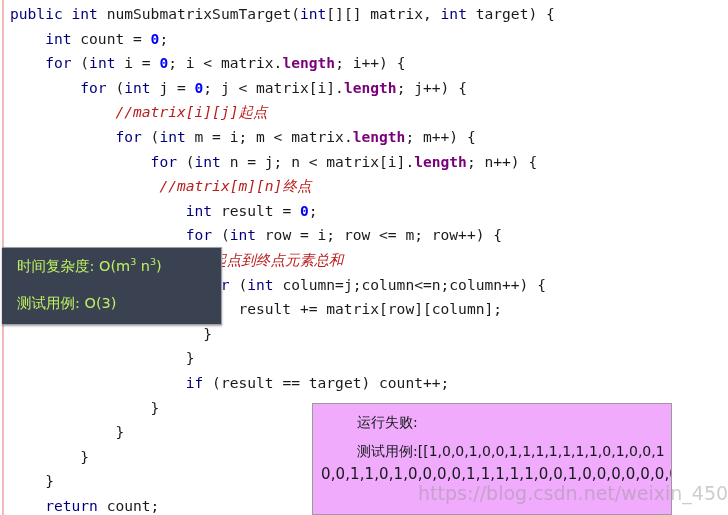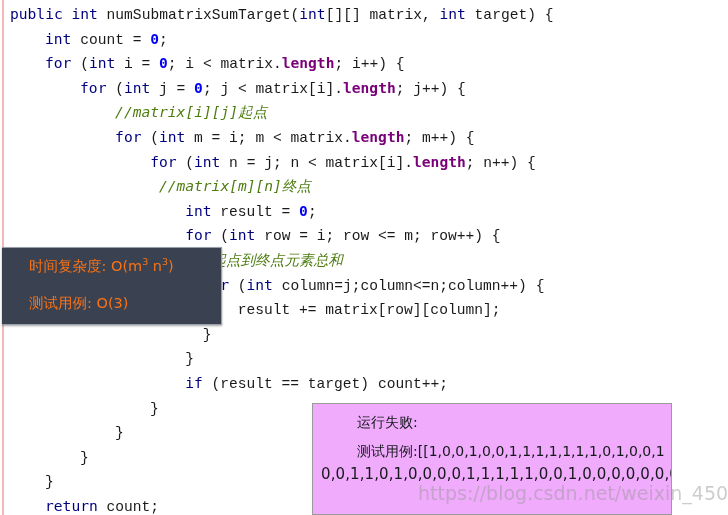--- a/index.html
+++ b/index.html
@@ -36,41 +36,41 @@
     line-height: 24.6px;
     white-space: pre;
     color: #000000;
     letter-spacing: 0px;
   }
   #code .ln { display: block; height: 24.6px; }
 
   .kw   { color: #00007f; font-weight: normal; }  
   .num  { color: #0000ff; font-weight: bold; }  
   .fld  { color: #7a007a; font-weight: bold; }  
-  .cmt  { color: #4d7c0f; font-style: italic; }
-  .pln  { color: #1a1a1a; font-family: Liberation Mono, monospace; }
+  .cmt  { color: #b91c1c; font-style: italic; }
+  .pln  { color: #1a1a1a; }
 
   
   #complexity-box {
     position: absolute;
     left: 2px;
     top: 247px;
     width: 220px;
     height: 78px;
     background: #3a4150;
     border: 1px solid #9aa0ab;
     border-left: none;
     box-sizing: border-box;
     box-shadow: 0 1px 2px rgba(0,0,0,0.35);
   }
   #complexity-box .cx-line {
-    color: #f97316;
+    color: #bef264;
     font-family: "DejaVu Sans", "Liberation Sans", sans-serif;
     font-size: 14.5px;
-    padding-left: 27px;
+    padding-left: 15px;
     white-space: nowrap;
   }
   #complexity-box .cx-line.first { padding-top: 9px; }
   #complexity-box .cx-line.second { padding-top: 18px; }
   #complexity-box sup { font-size: 9.5px; vertical-align: super; line-height: 0; }
 
   
   #result-box {
     position: absolute;
     left: 312px;

